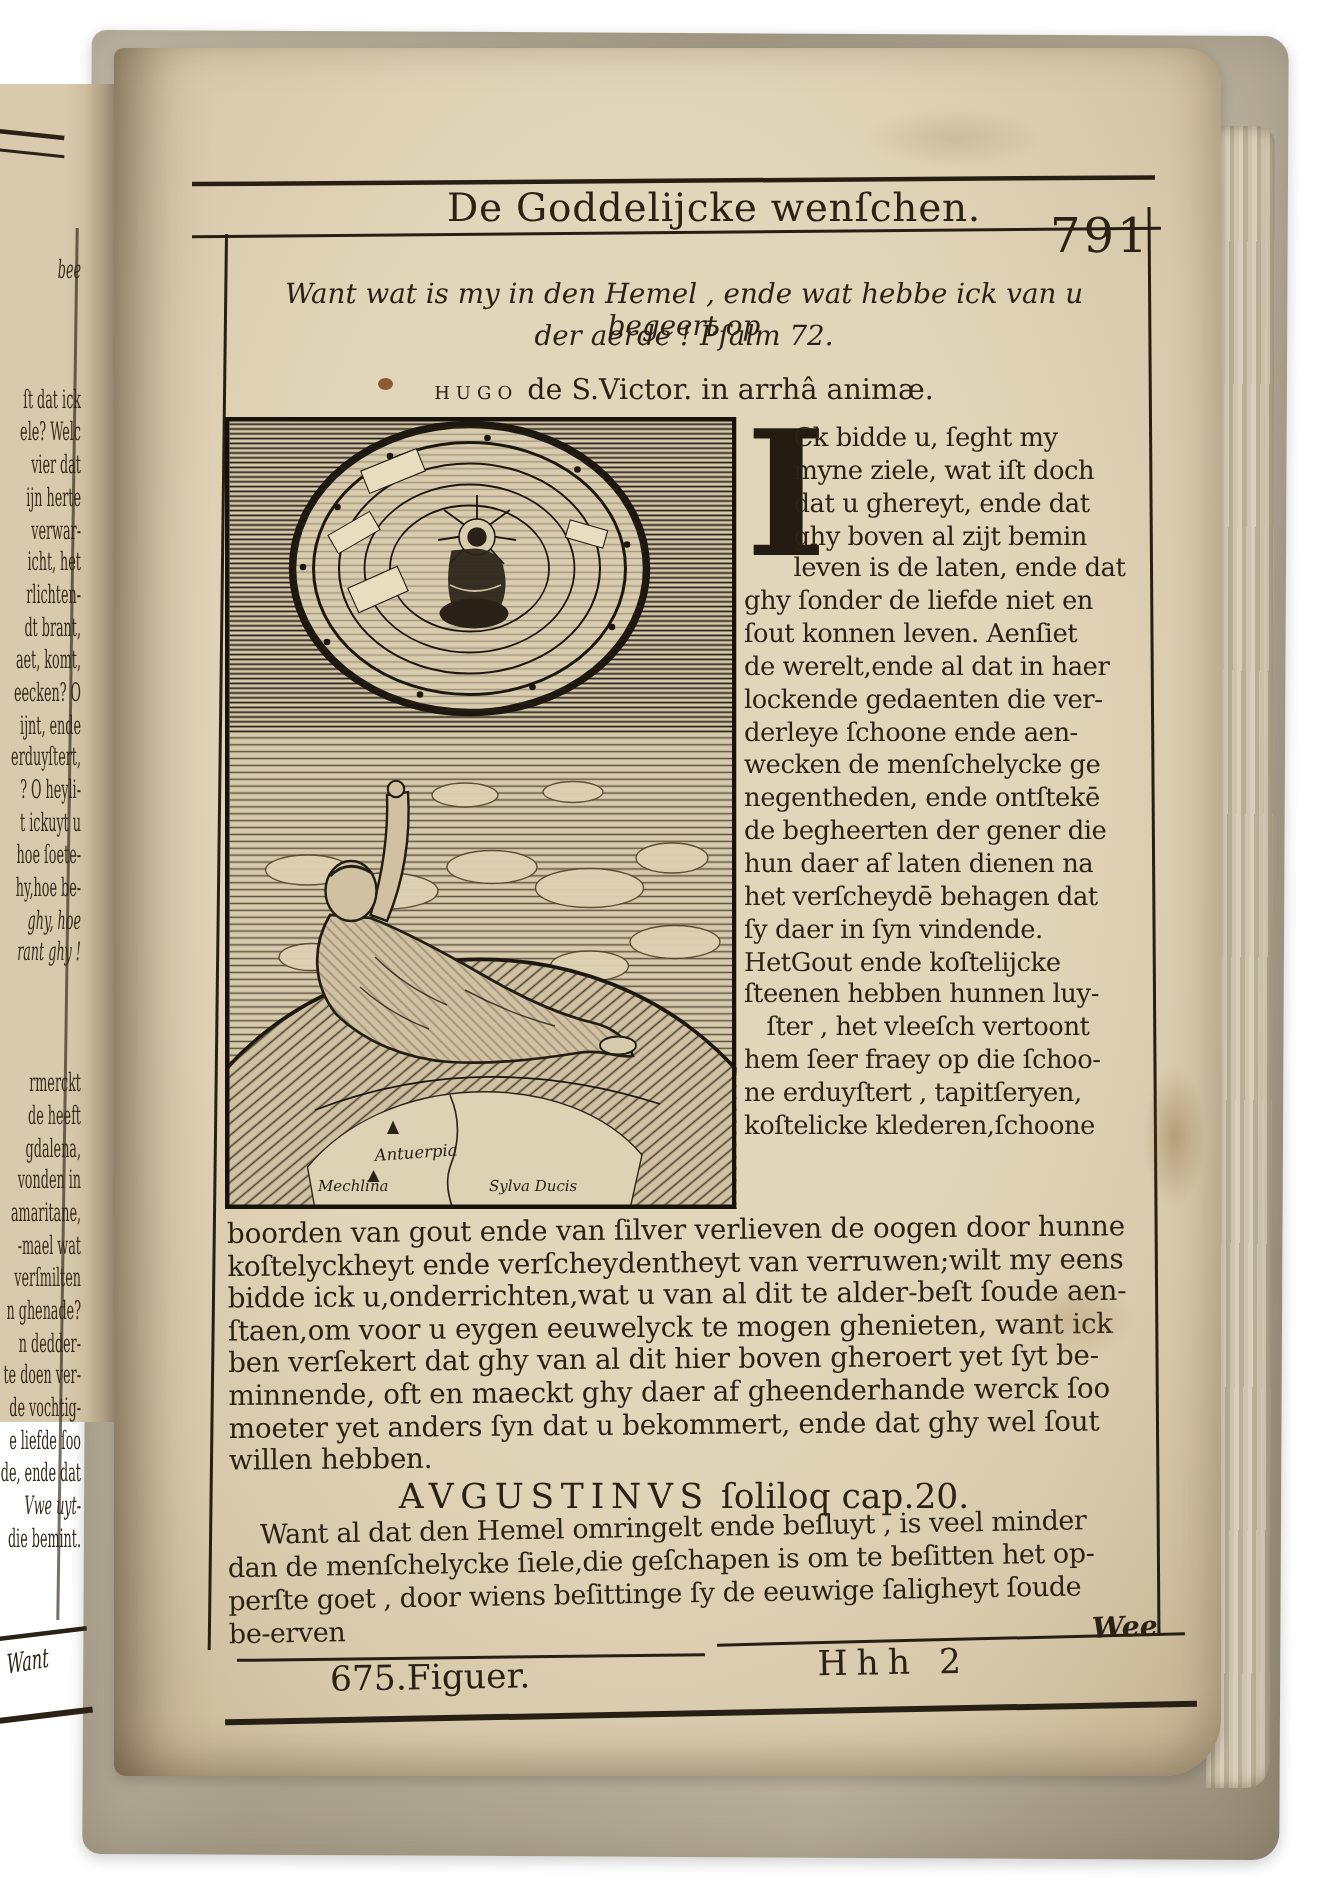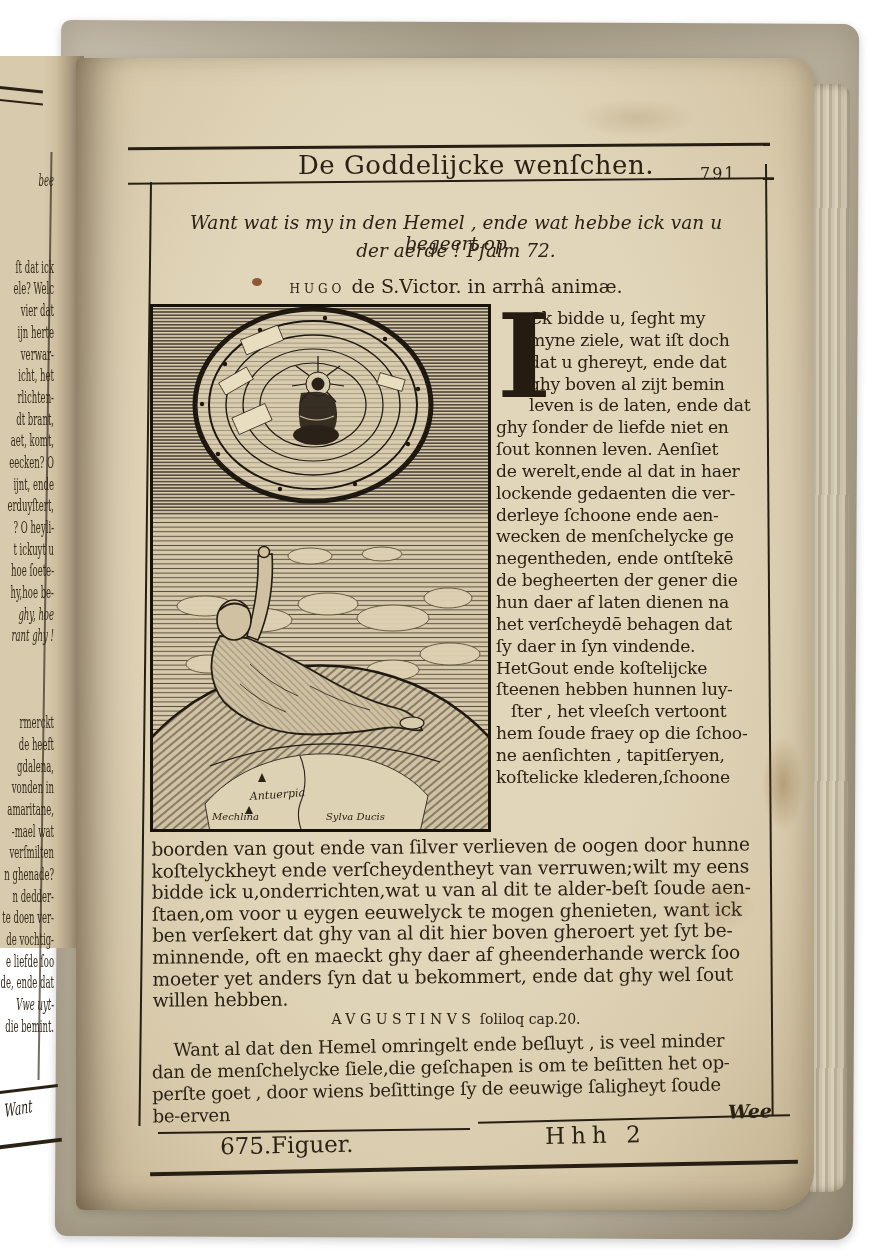--- a/index.html
+++ b/index.html
@@ -47,39 +47,39 @@
   .lp-rule{position:absolute;background:#2b2215;}
   .lp-rule.t1{left:-4px;top:32px;width:47px;height:2.5px;transform:rotate(6deg);}
   .lp-rule.t2{left:-4px;top:45px;width:47px;height:2px;transform:rotate(6deg);}
   .lp-rule.b1{left:-8px;top:1032px;width:66px;height:3px;transform:rotate(-7deg);}
   .lp-rule.b2{left:-10px;top:1086px;width:72px;height:3.5px;transform:rotate(-7deg);}
   .lp-catchword{position:absolute;top:1044px;left:4px;font-style:italic;font-size:18px;
     transform:scaleX(.6) rotate(-6deg);transform-origin:left top;}
 
   
   .main-page{
-    position:absolute;left:76px;top:58px;width:738px;height:1152px;
+    position:absolute;left:76px;top:32px;width:738px;height:1152px;
     background:radial-gradient(ellipse at 48% 42%, #e2d6ba 45%, #d7c9aa 74%, #c6b696 94%, #bbab8b 100%);
     border-radius:6px 24px 38px 8px;
     box-shadow:inset 36px 0 40px -20px rgba(55,40,22,.5),
                inset -8px -12px 26px rgba(80,62,38,.28),
                1px 3px 8px rgba(0,0,0,.15);
   }
   .rule{position:absolute;background:#271f13;}
   .rule.top1{left:52px;top:87px;width:642px;height:3.2px;transform:rotate(-.4deg);}
   .rule.top2{left:52px;top:122px;width:646px;height:2px;transform:rotate(-.5deg);}
   .rule.left{left:74px;top:124px;width:2px;height:944px;transform:rotate(.7deg);transform-origin:top;}
   .rule.right{left:689px;top:106px;width:2px;height:952px;transform:rotate(-.4deg);transform-origin:top;}
   .rule.bota{left:82px;top:1072px;width:312px;height:2.4px;transform:rotate(-.7deg);}
   .rule.botb{left:402px;top:1060px;width:312px;height:2.4px;transform:rotate(-1.4deg);}
   .rule.botc{left:74px;top:1108px;width:648px;height:3.6px;transform:rotate(-1.1deg);}
 
   .running-title{position:absolute;left:140px;top:92px;width:520px;text-align:center;
     font-size:26px;letter-spacing:.5px;}
-  .page-number{position:absolute;left:624px;top:106px;font-size:16px;letter-spacing:2px;}
+  .page-number{position:absolute;left:624px;top:106px;font-size:32px;letter-spacing:2px;}
 
   .epigraph{position:absolute;left:80px;width:600px;text-align:center;
     font-style:italic;font-size:18.5px;}
   .epi1{top:154px;} .epi2{top:182px;}
 
   .attribution{position:absolute;left:100px;top:217px;width:560px;text-align:center;
     font-size:19px;}
   .attribution .name{letter-spacing:4px;font-size:12px;}
 
   .woodcut{position:absolute;left:74px;top:246px;width:341px;height:528px;}
@@ -88,21 +88,21 @@
     font-weight:bold;color:#241c10;}
   .col-text{position:absolute;left:420px;top:250px;width:280px;
     font-size:17.2px;line-height:21.85px;letter-spacing:-.3px;white-space:nowrap;}
   .col-text div:nth-child(-n+5){margin-left:33px;}
   .col-text div:nth-child(19){text-indent:15px;}
 
   .body-text{position:absolute;left:76px;top:778px;width:626px;
     font-size:18.6px;line-height:21.6px;letter-spacing:-.2px;white-space:nowrap;
     transform:rotate(-.5deg);}
   .aug-heading{position:absolute;left:100px;top:953px;width:560px;text-align:center;
-    font-size:14px;}
+    font-size:23px;}
   .aug-heading .name{letter-spacing:4.5px;}
   .aug-text{position:absolute;left:76px;top:976px;width:630px;
     font-size:18px;line-height:22px;letter-spacing:-.3px;white-space:nowrap;
     transform:rotate(-1deg);}
   .aug-text div:first-child{text-indent:22px;}
 
   .footer-figure{position:absolute;left:144px;top:1074px;font-size:23px;transform:rotate(-1deg);}
   .footer-signature{position:absolute;left:469px;top:1064px;font-size:23px;letter-spacing:6px;
     transform:rotate(-1deg);}
   .footer-catchword{position:absolute;left:652px;top:1042px;font-size:19px;
@@ -317,22 +317,22 @@
         <div>derleye ſchoone ende aen-</div>
         <div>wecken de menſchelycke ge</div>
         <div>negentheden, ende ontſtekē</div>
         <div>de begheerten der gener die</div>
         <div>hun daer af laten dienen na</div>
         <div>het verſcheydē behagen dat</div>
         <div>ſy daer in ſyn vindende.</div>
         <div>HetGout ende koſtelijcke</div>
         <div>ſteenen hebben hunnen luy-</div>
         <div>ſter , het vleeſch vertoont</div>
-        <div>hem ſoude fraey op die ſchoo-</div>
-        <div>ne aenſichten , tapitſeryen,</div>
+        <div>hem ſeer fraey op die ſchoo-</div>
+        <div>ne erduyſtert , tapitſeryen,</div>
         <div>koſtelicke klederen,ſchoone</div>
       </div>
 
     <div class="body-text">
         <div>boorden van gout ende van ſilver verlieven  de oogen door hunne</div>
         <div>koſtelyckheyt ende verſcheydentheyt van verruwen;wilt my eens</div>
         <div>bidde ick u,onderrichten,wat u van al dit te alder-beſt ſoude aen-</div>
         <div>ſtaen,om voor u eygen eeuwelyck te mogen ghenieten,  want ick</div>
         <div>ben verſekert dat ghy van al dit hier boven gheroert  yet  ſyt be-</div>
         <div>minnende, oft en maeckt ghy daer af gheenderhande werck  ſoo</div>

